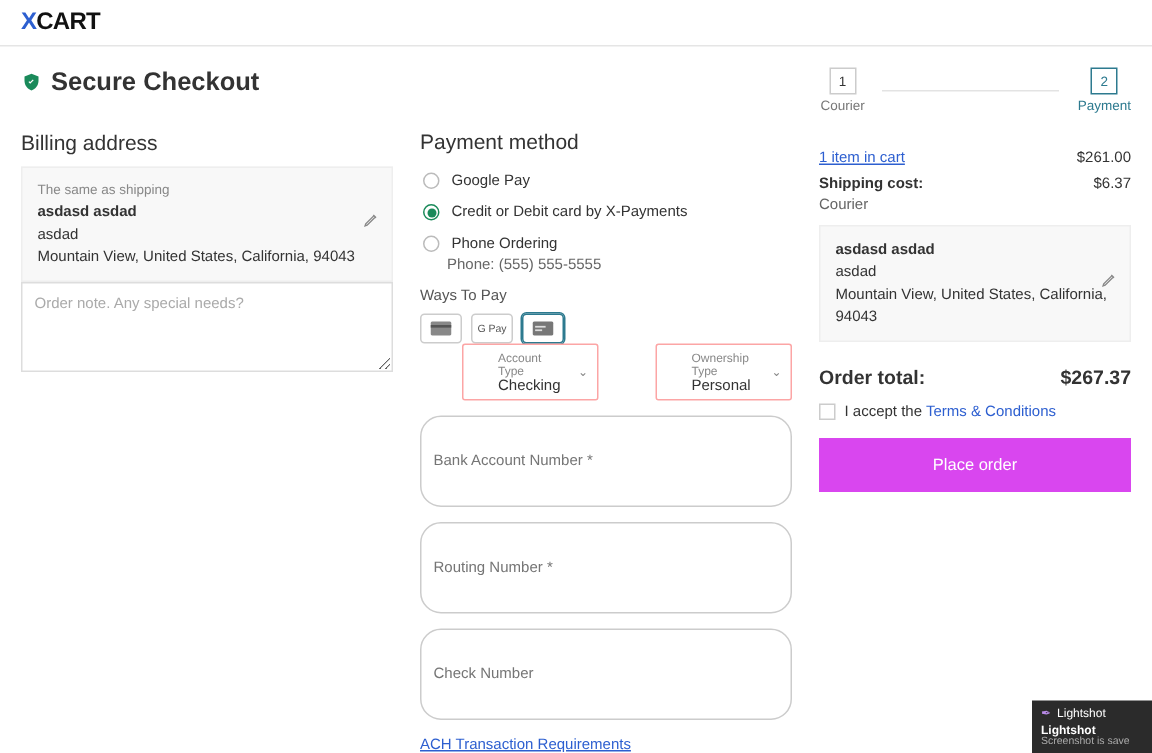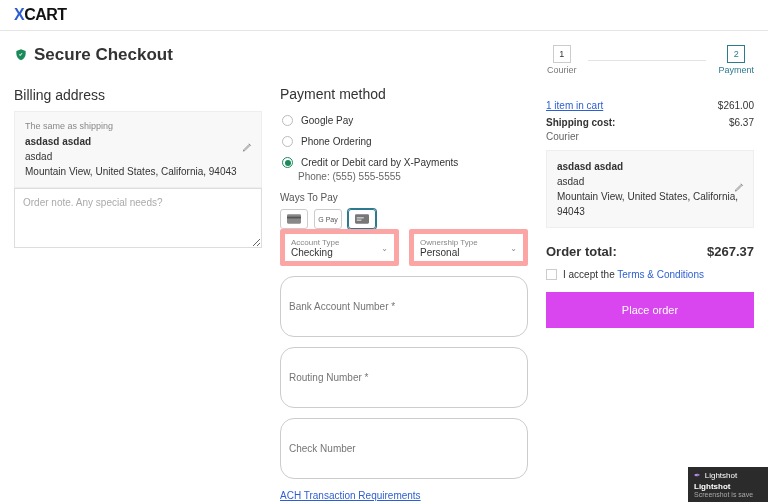--- a/index.html
+++ b/index.html
@@ -25,21 +25,21 @@
 .radio { width: 11px; height: 11px; border: 1px solid #bbb; border-radius: 50%; display: inline-flex; align-items: center; justify-content: center; }
 .radio.sel { border-color: #1a8a5a; }
 .radio.sel::after { content: ''; width: 6px; height: 6px; background: #1a8a5a; border-radius: 50%; }
 .phone-sub { font-size: 10px; color: #666; margin-left: 18px; margin-top: -2px; margin-bottom: 8px; }
 .sub-h { font-size: 10px; color: #555; margin: 10px 0 6px; }
 .pay-tiles { display: flex; gap: 6px; }
 .tile { width: 28px; height: 20px; border: 1px solid #ccc; border-radius: 3px; display: flex; align-items: center; justify-content: center; font-size: 7px; cursor: pointer; }
 .tile.sel { border-color: #2d7a8f; box-shadow: 0 0 0 1px #2d7a8f; }
 .gpay-txt { color: #555; }
 .selects-row { display: flex; gap: 10px; margin-bottom: 10px; }
-.sel-wrap { flex: 1; border: 5px solid #fca5a5; border-radius: 2px; padding: 4px 6px 3px; position: relative; }
+.sel-wrap { flex: 1; border: 1px solid #fca5a5; border-radius: 2px; padding: 4px 23px 3px; position: relative; margin-left: 28px; }
 .sel-lbl { font-size: 8px; color: #888; }
 .sel-val { font-size: 10px; color: #333; }
 .sel-chev { position: absolute; right: 6px; top: 50%; transform: translateY(-50%); color: #888; font-size: 8px; }
 .txt-in { width: 100%; border: 1px solid #ccc; border-radius: 14px; padding: 24px 8px; font-size: 10px; margin-bottom: 10px; }
 .ach-link { color: #2d5fd0; font-size: 10px; text-decoration: underline; cursor: pointer; }
 .steps { display: flex; align-items: center; justify-content: flex-end; gap: 12px; margin-bottom: 22px; }
 .step { text-align: center; }
 .step-box { width: 18px; height: 18px; border: 1px solid #ccc; display: inline-flex; align-items: center; justify-content: center; font-size: 9px; margin-bottom: 2px; }
 .step-lbl { font-size: 9px; color: #777; }
 .step.active .step-box { border-color: #2d7a8f; color: #2d7a8f; }
@@ -97,26 +97,26 @@
 
   <div class="col-mid">
     <div style="height:41px"></div>
     <div class="section-h">Payment method</div>
 
     <div class="radio-row">
       <span class="radio"></span>
       <span>Google Pay</span>
     </div>
     <div class="radio-row">
+      <span class="radio sel"></span>
+      <span>Credit or Debit card by X-Payments</span>
+    </div>
+    <div class="radio-row">
       <span class="radio"></span>
       <span>Phone Ordering</span>
-    </div>
-    <div class="radio-row">
-      <span class="radio sel"></span>
-      <span>Credit or Debit card by X-Payments</span>
     </div>
     <div class="phone-sub">Phone: (555) 555-5555</div>
 
     <div class="sub-h">Ways To Pay</div>
     <div class="pay-tiles">
       <div class="tile">
         <svg width="14" height="10" viewBox="0 0 24 16">
             <rect x="0" y="0" width="24" height="16" rx="2" fill="#888"></rect>
             <rect x="0" y="4" width="24" height="3" fill="#555"></rect>
           </svg>

